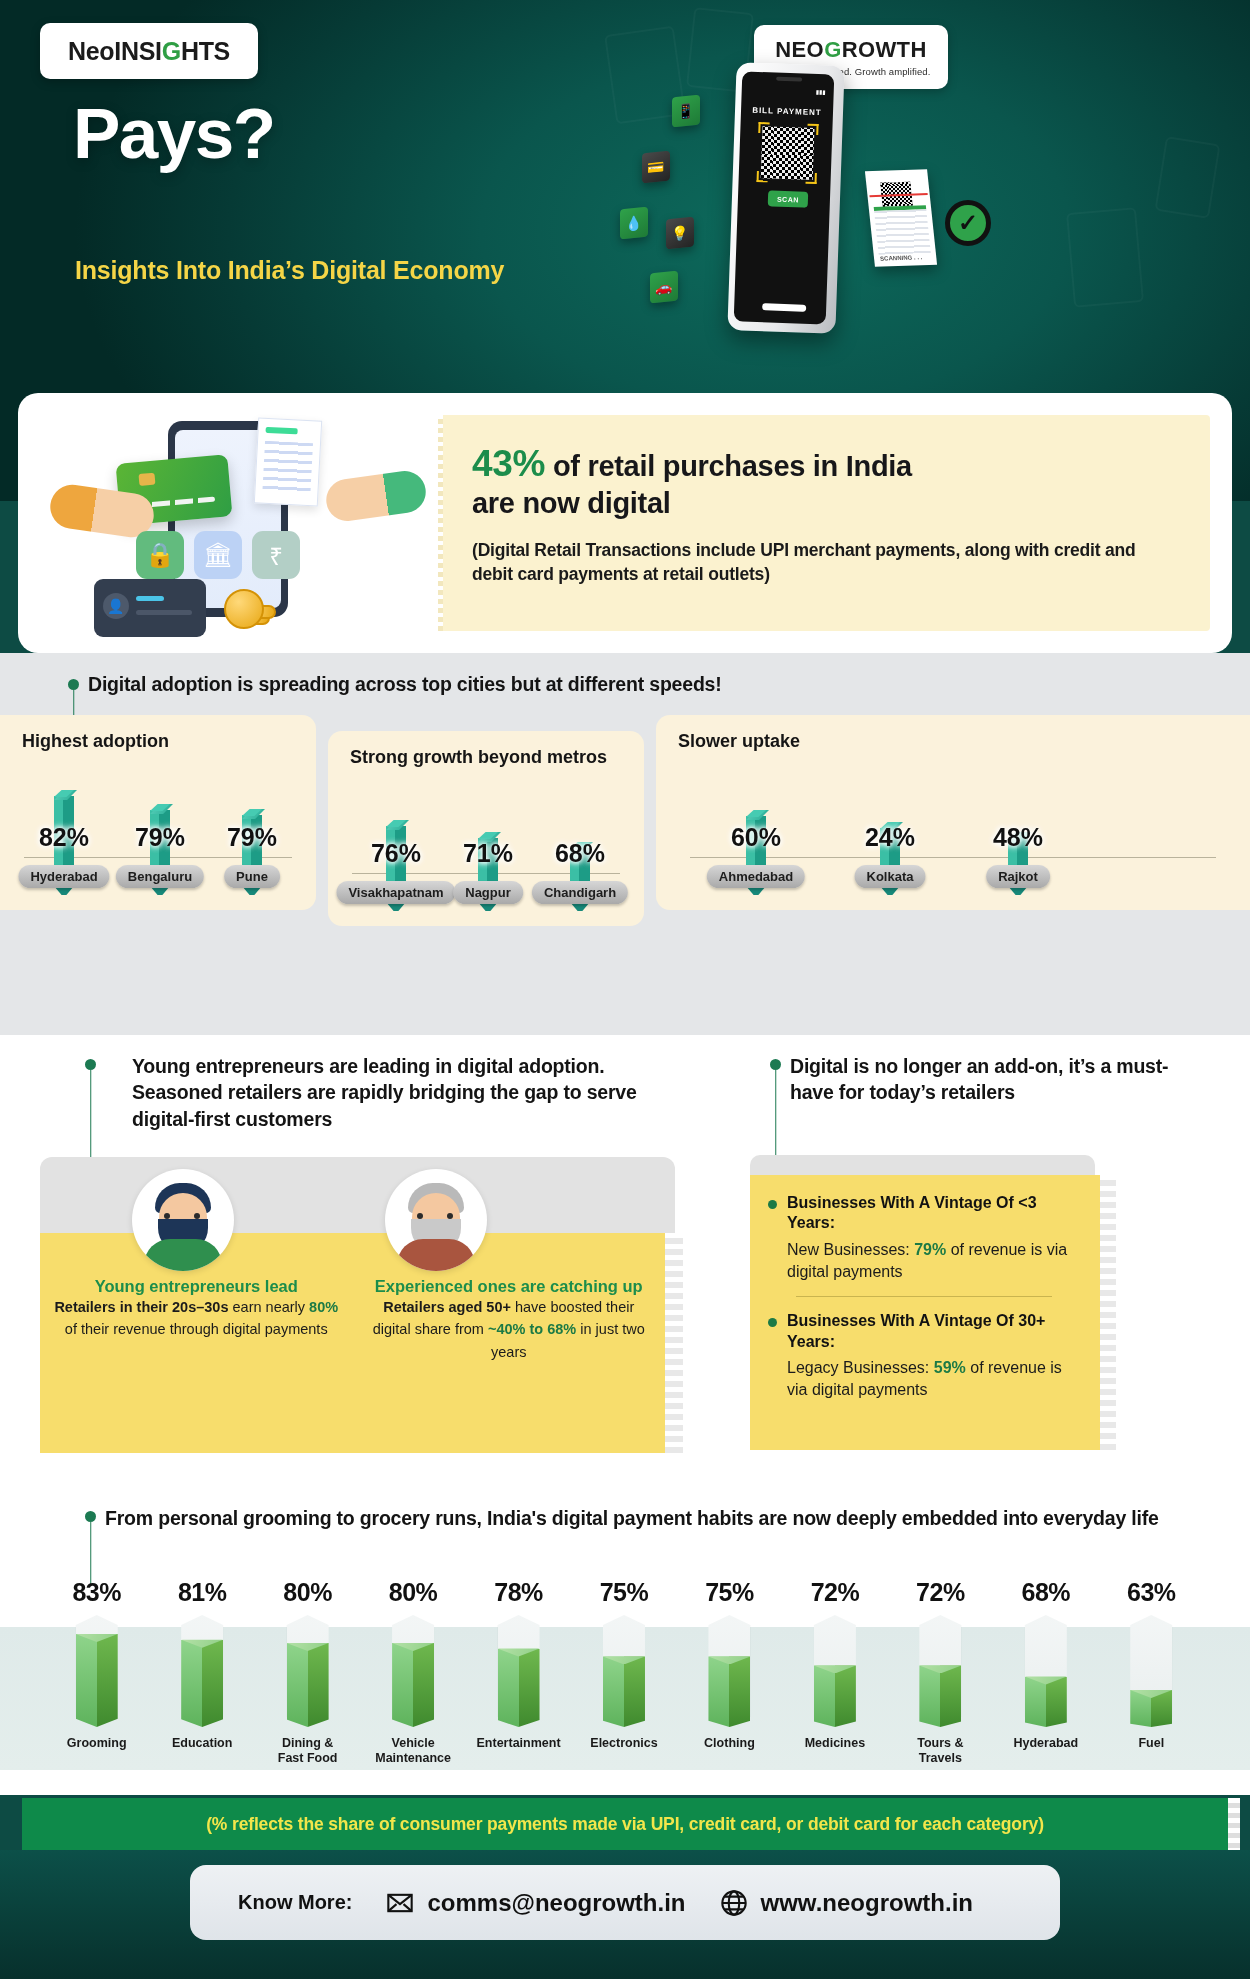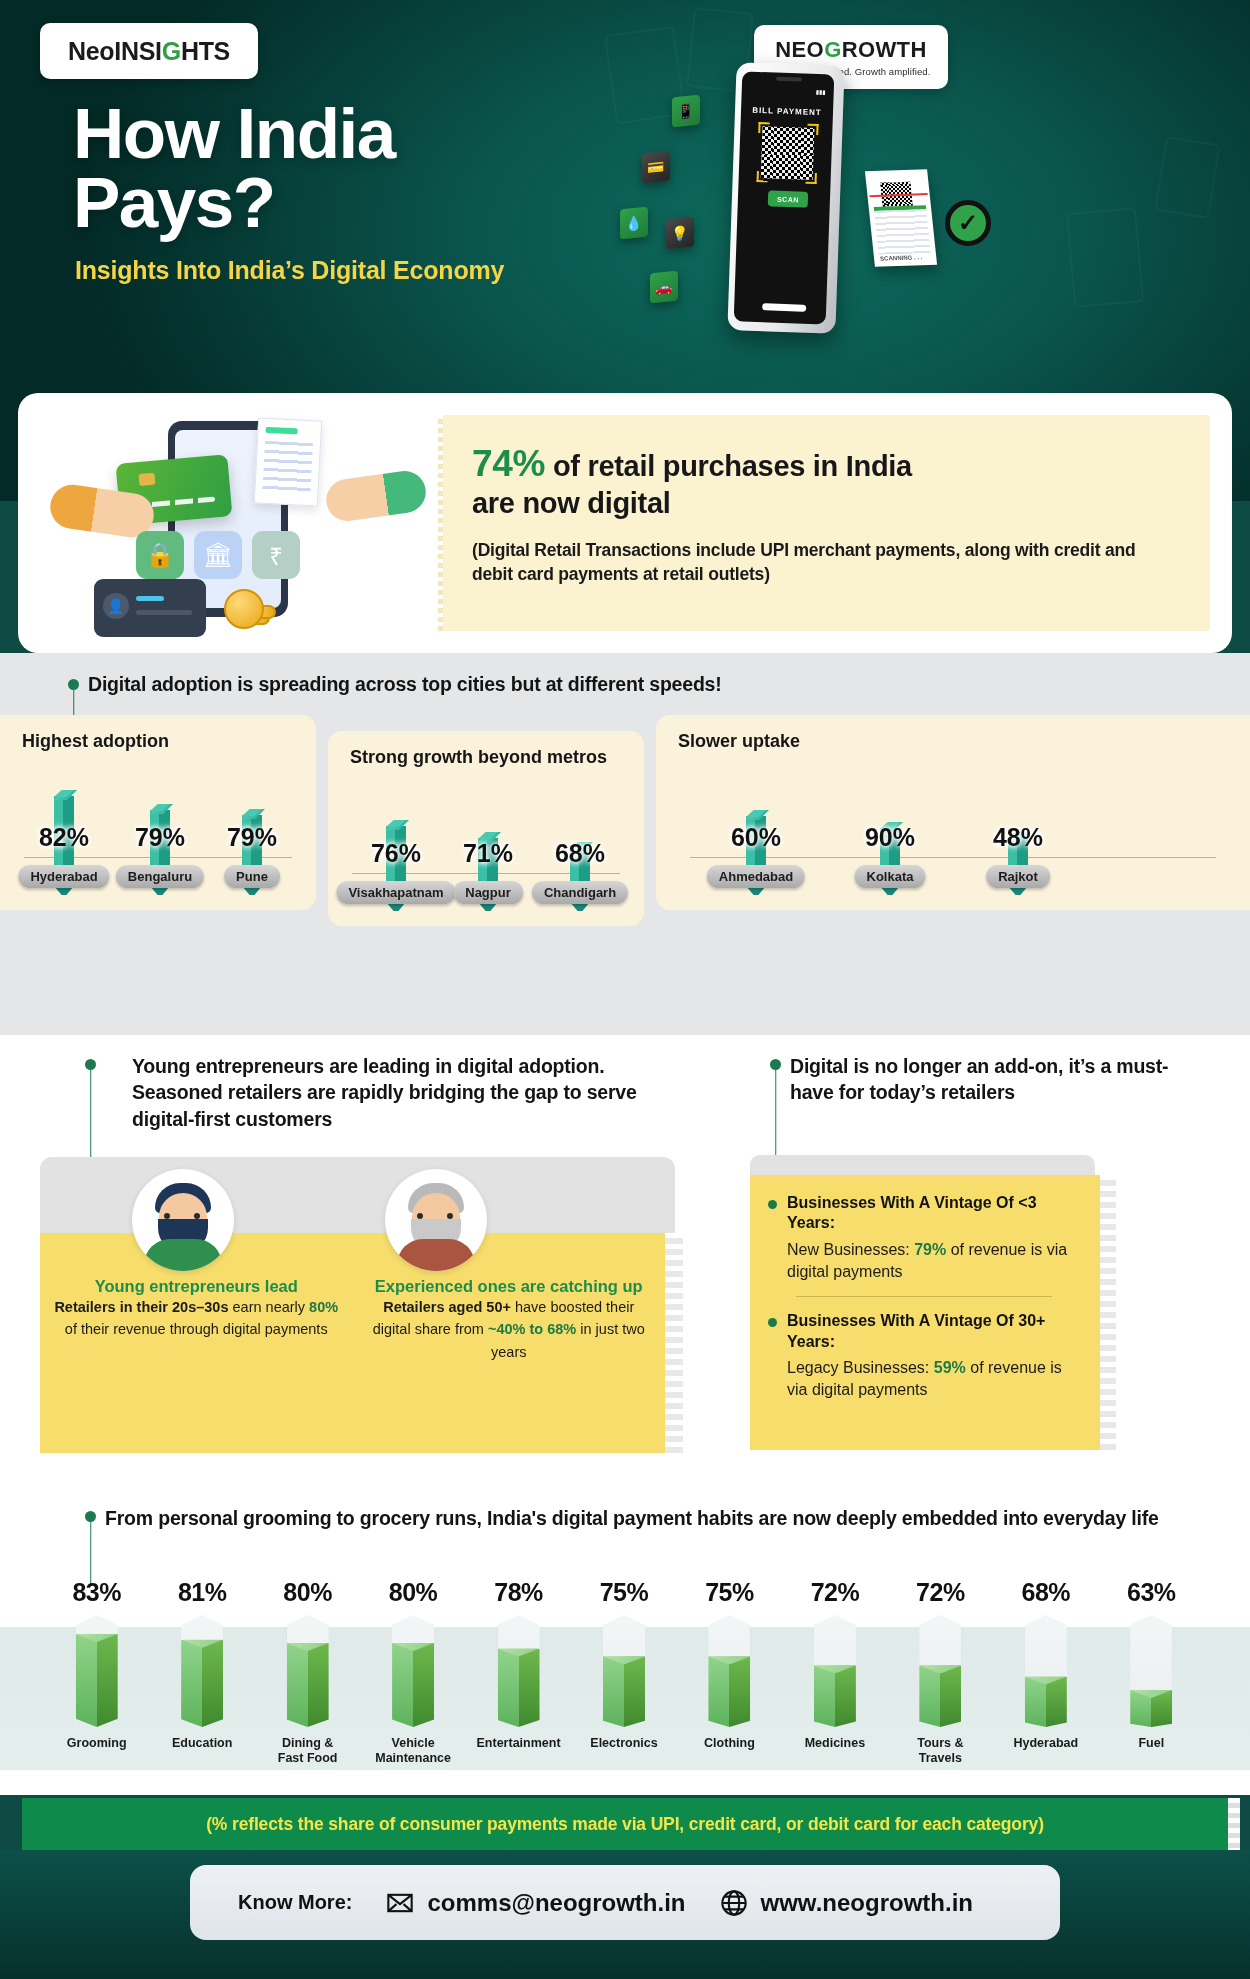--- a/index.html
+++ b/index.html
@@ -281,21 +281,20 @@
     <div class="logo-box" id="logo-left">
       <div class="logo-main"><span>NeoINSI</span><span class="g-green">G</span><span>HTS</span></div>
     </div>
 
     <div class="logo-box" id="logo-right">
       <div class="logo-main"><span>NEO</span><span class="g-green">G</span><span>ROWTH</span></div>
       <div class="logo-sub">Lending simplified. Growth amplified.</div>
     </div>
 
     <div class="hero-title">
-      <div>How India</div>
       <div>Pays?</div>
     </div>
     <div class="hero-sub">Insights Into India’s Digital Economy</div>
 
     <div class="phone-wrap">
       <div class="float-ic ic-green" style="left:52px;top:36px">📱</div>
       <div class="float-ic ic-dark" style="left:22px;top:92px">💳</div>
       <div class="float-ic ic-green" style="left:0px;top:148px">💧</div>
       <div class="float-ic ic-dark" style="left:46px;top:158px">💡</div>
       <div class="float-ic ic-green" style="left:30px;top:212px">🚗</div>
@@ -352,21 +351,21 @@
       </div>
       <div class="coins">
         <div class="coin" style="left:6px;top:22px;height:14px;border-radius:7px"></div>
         <div class="coin" style="left:12px;top:16px;height:14px;border-radius:7px"></div>
         <div class="coin" style="left:0px;top:0px"></div>
       </div>
     </div>
 
     <div class="stat-box">
       <div class="stat-line1">
-        <span class="stat-pct">74%</span><span> of retail purchases in India</span>
+        <span class="stat-pct">43%</span><span> of retail purchases in India</span>
         <div>are now digital</div>
       </div>
       <div class="stat-note">(Digital Retail Transactions include UPI merchant payments, along with credit and debit card payments at retail outlets)</div>
     </div>
   </div>
 
   <div class="cities">
     <div class="cities-head bullet-head">
       <div class="bullet-dot">
           <div class="bullet-stem"></div>
@@ -462,21 +461,21 @@
           <div class="city-pct">60%</div>
           <div class="city-chip">Ahmedabad</div>
         </div>
         <div class="city-item" style="left:160px">
           <div class="bar3d" style="height:60px">
               <div class="bar3d-top"></div>
               <div class="bar3d-top2"></div>
               <div class="bar3d-body" style="height:60px"></div>
               <div class="bar3d-foot"></div>
             </div>
-          <div class="city-pct">90%</div>
+          <div class="city-pct">24%</div>
           <div class="city-chip">Kolkata</div>
         </div>
         <div class="city-item" style="left:288px">
           <div class="bar3d" style="height:50px">
               <div class="bar3d-top"></div>
               <div class="bar3d-top2"></div>
               <div class="bar3d-body" style="height:50px"></div>
               <div class="bar3d-foot"></div>
             </div>
           <div class="city-pct">48%</div>

